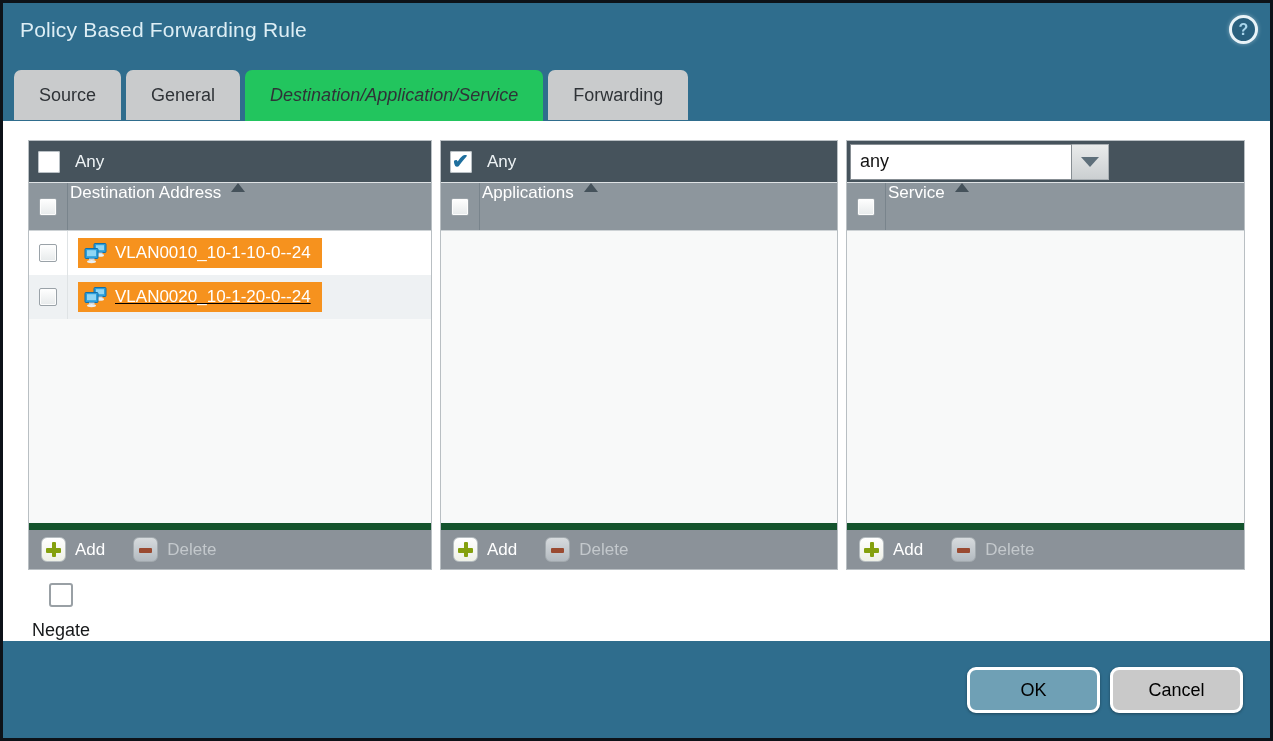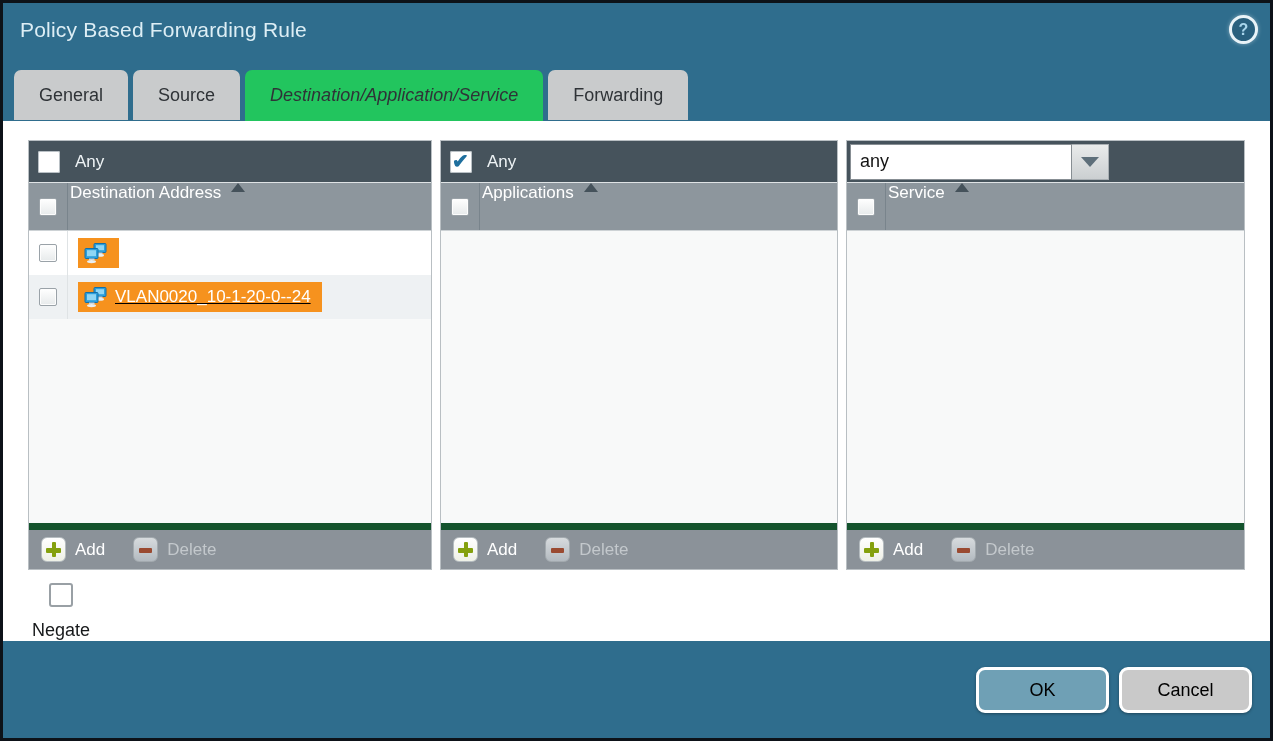--- a/index.html
+++ b/index.html
@@ -111,36 +111,36 @@
   
   .negate { position:absolute; left:32px; top:583px; display:flex; align-items:center; gap:13px;flex-direction:column; }
   .negate-cb { width:24px; height:24px; background:#ffffff; border:2px solid #99a0a5; border-radius:3px; cursor:pointer; }
   .negate-label { font-size:18px; color:#17191b; }
 
   
   .btn {
     position:absolute; top:667px; width:133px; height:46px;
     border:3px solid #ffffff; border-radius:9px;
     font-size:18px; color:#000000; display:flex; align-items:center; justify-content:center;
-    cursor:pointer; box-shadow: 0 1px 3px rgba(0,0,0,0.35); margin-left: 9px;
+    cursor:pointer; box-shadow: 0 1px 3px rgba(0,0,0,0.35);
   }
   .btn-ok { left:967px; background:#6fa0b5; }
   .btn-cancel { left:1110px; background:#c9c9c9; }
 </style>
 </head>
 <body>
 
 <div class="dialog-bg"></div>
 
 <div class="title">Policy Based Forwarding Rule</div>
 <div class="help">?</div>
 
 <div class="tabs">
+  <div class="tab">Source</div>
   <div class="tab">General</div>
-  <div class="tab">Source</div>
   <div class="tab active">Destination/Application/Service</div>
   <div class="tab">Forwarding</div>
 </div>
 
 <div class="content"></div>
 
 <div class="panel panel-dest">
   <div class="any-header">
     <div class="cb-large"></div>
     <div class="any-label">Any</div>
@@ -163,20 +163,21 @@
         <svg viewBox="0 0 24 21" width="24" height="21">
           <rect x="10" y="0.5" width="12" height="9" rx="1" fill="#2c9fdc" stroke="#1470a8"></rect>
           <rect x="12" y="2.2" width="8" height="5" fill="#8fd6f5"></rect>
           <rect x="13.5" y="9.5" width="5" height="1.8" fill="#cfd8dd"></rect>
           <ellipse cx="16" cy="12.3" rx="4" ry="1.5" fill="#e8eef1"></ellipse>
           <rect x="1" y="5.5" width="13" height="10" rx="1" fill="#2c9fdc" stroke="#1470a8"></rect>
           <rect x="3" y="7.2" width="9" height="6" fill="#8fd6f5"></rect>
           <rect x="5" y="15.5" width="5.5" height="1.8" fill="#cfd8dd"></rect>
           <ellipse cx="7.5" cy="18.6" rx="4.5" ry="1.6" fill="#e8eef1"></ellipse>
         </svg>
+        <span>VLAN0010_10-1-10-0--24</span>
       </div>
     </div>
     <div class="row">
       <div class="row-cb-cell">
           <div class="cb-small"></div>
         </div>
       <div class="chip">
         <svg viewBox="0 0 24 21" width="24" height="21">
           <rect x="10" y="0.5" width="12" height="9" rx="1" fill="#2c9fdc" stroke="#1470a8"></rect>
           <rect x="12" y="2.2" width="8" height="5" fill="#8fd6f5"></rect>

